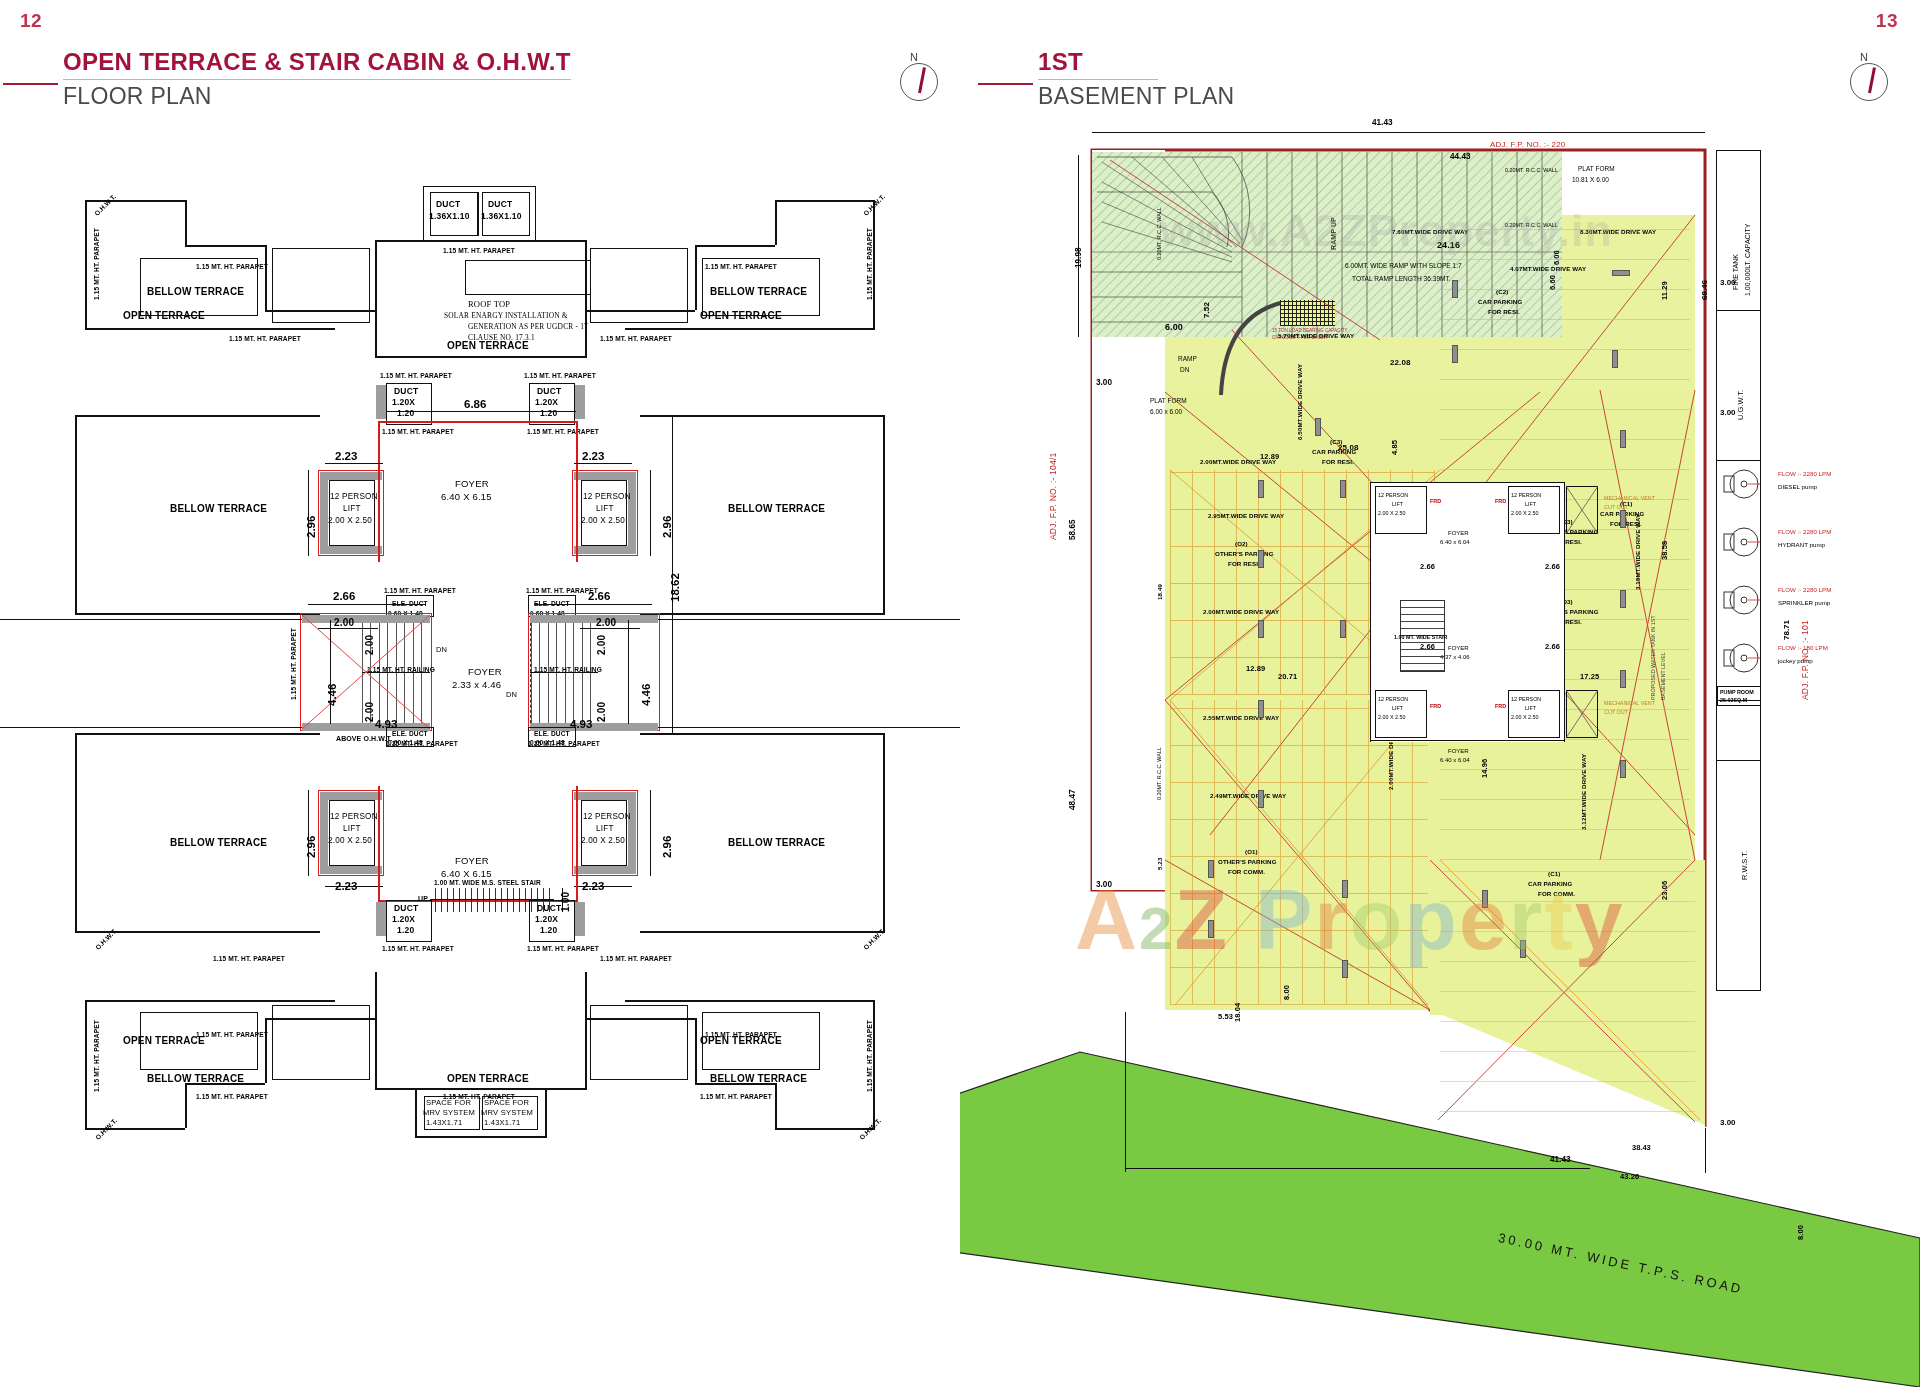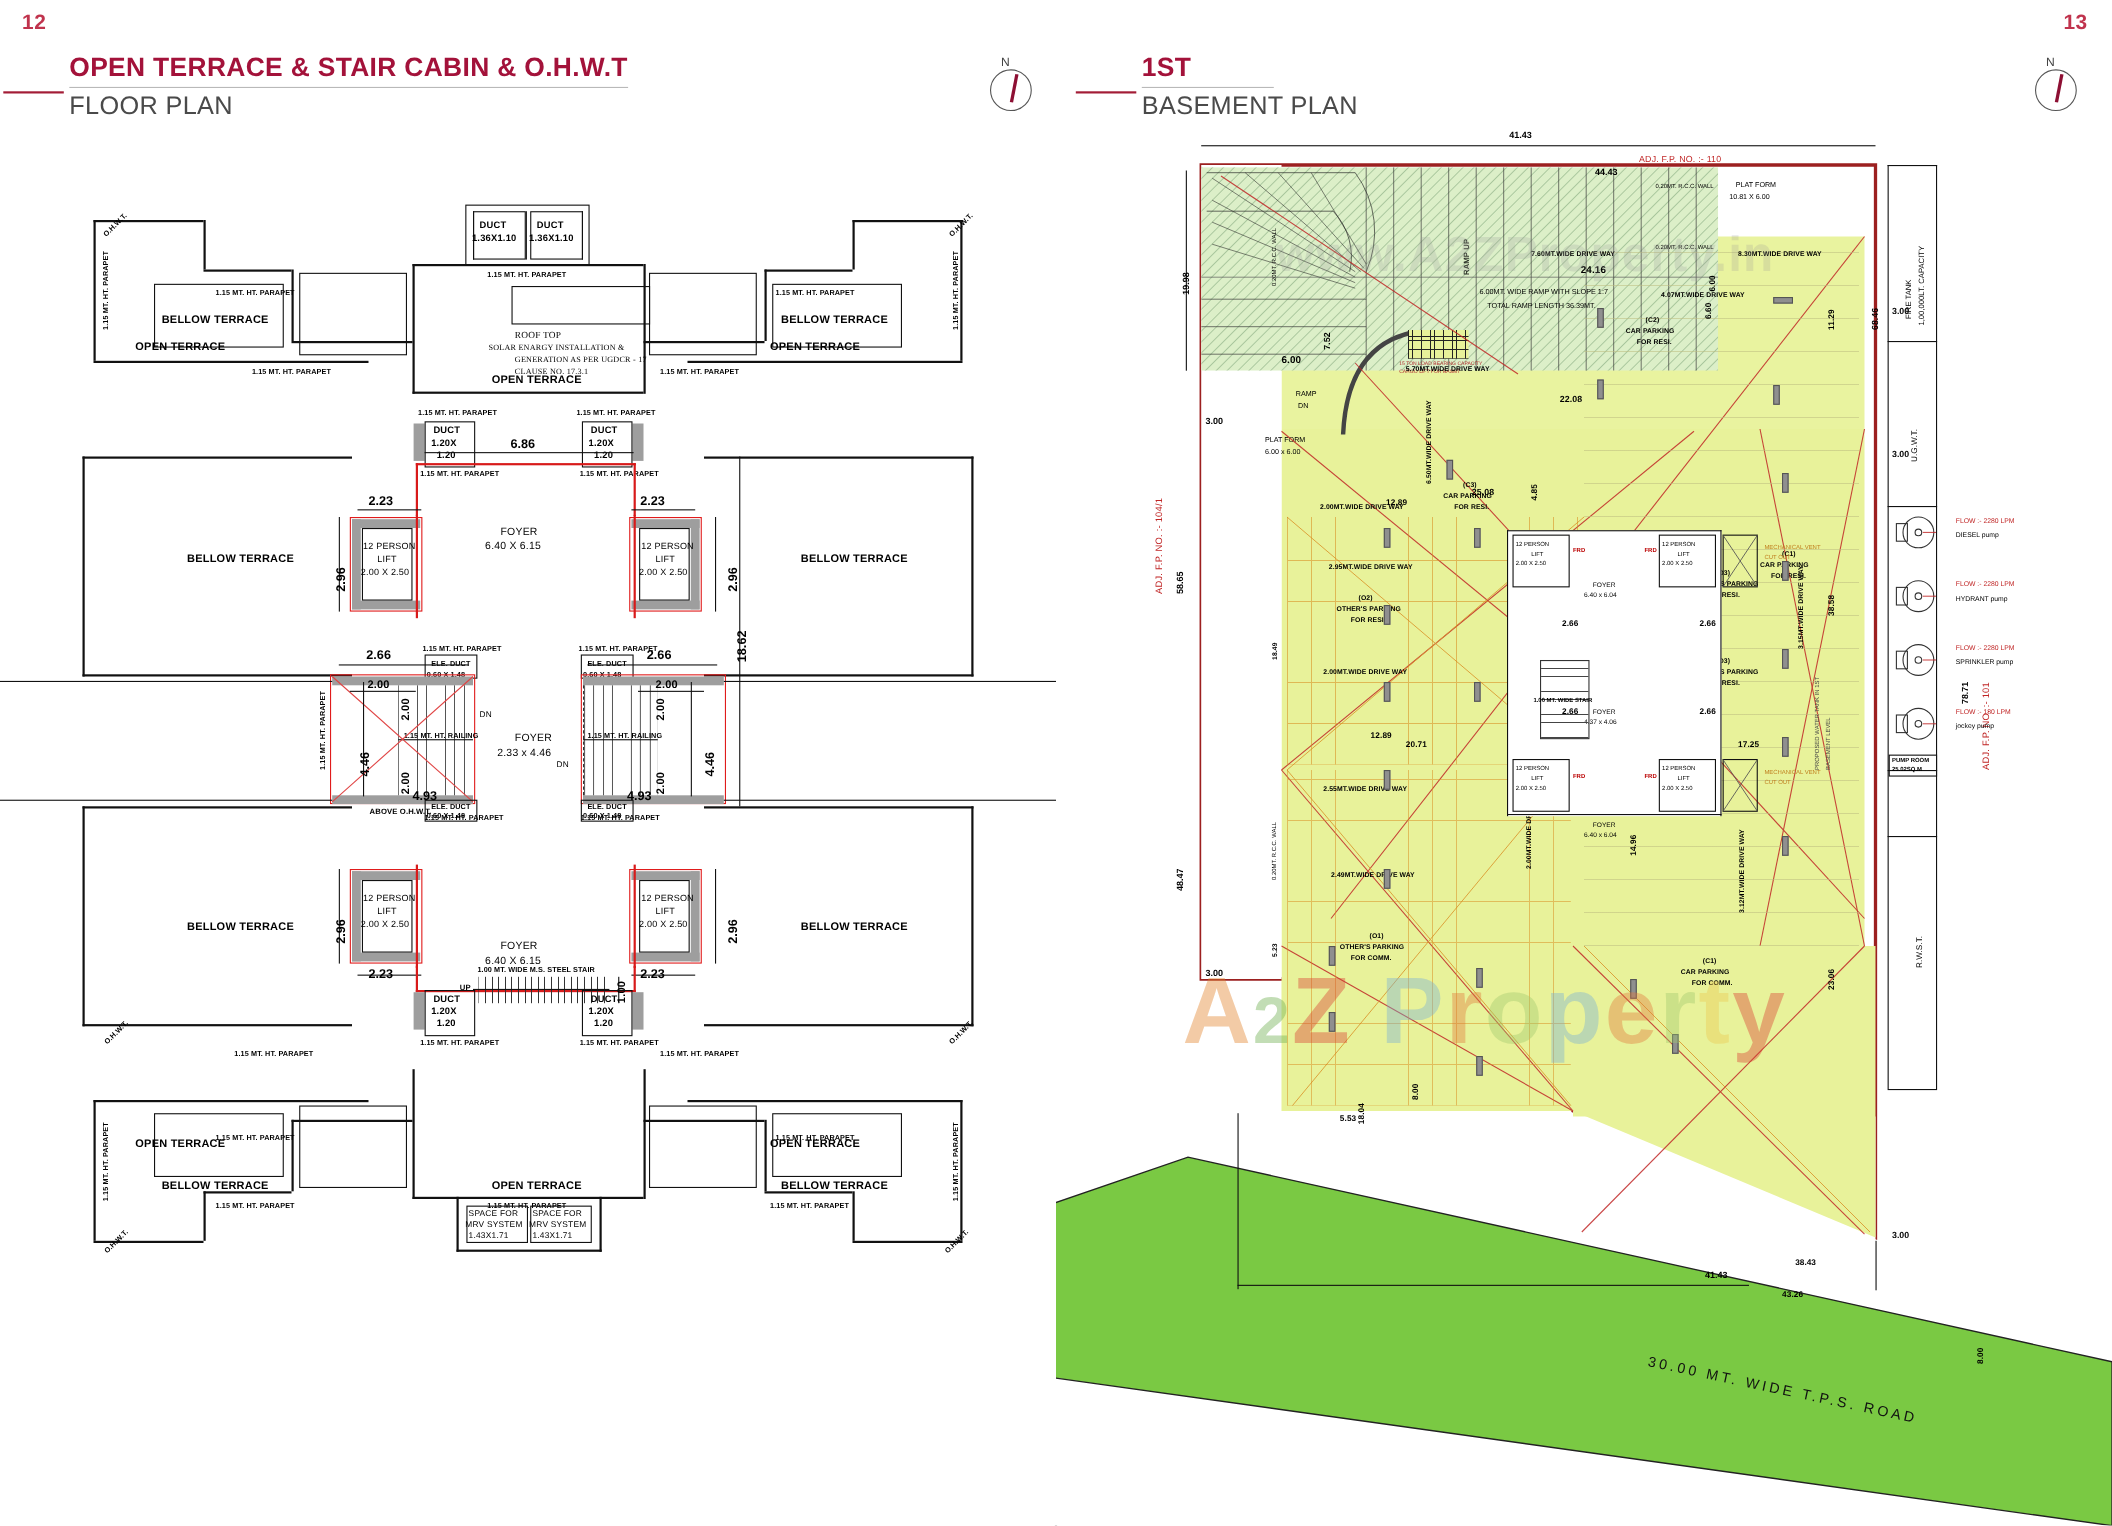--- a/index.html
+++ b/index.html
@@ -683,38 +683,38 @@
     <div class="car" style="left:380px;top:620px;width:6px;height:18px"></div>
     <div class="car" style="left:382px;top:880px;width:6px;height:18px"></div>
     <div class="car" style="left:382px;top:960px;width:6px;height:18px"></div>
     <div class="car" style="left:522px;top:890px;width:6px;height:18px"></div>
     <div class="car" style="left:560px;top:940px;width:6px;height:18px"></div>
     <div class="car" style="left:248px;top:860px;width:6px;height:18px"></div>
     <div class="car" style="left:248px;top:920px;width:6px;height:18px"></div>
 
     <div class="rln" style="left:132px;top:132px;width:613px;height:.8px"></div>
     <div class="rtxn" style="left:412px;top:118px;">41.43</div>
-    <div class="rtxr" style="left:530px;top:140px;">ADJ. F.P. NO. :- 110</div>
+    <div class="rtxr" style="left:530px;top:140px;">ADJ. F.P. NO. :- 220</div>
     <div class="rtxn" style="left:490px;top:152px;">44.43</div>
     <div class="rtxg" style="left:545px;top:167px;">0.20MT. R.C.C. WALL</div>
     <div class="rtxg" style="left:545px;top:222px;">0.20MT. R.C.C. WALL</div>
 
     <div class="rln" style="left:118px;top:155px;width:.8px;height:182px"></div>
     <div class="rtxn rot90" style="left:114px;top:268px;">19.98</div>
     <div class="rtxr rot90" style="left:88px;top:540px;font-size:8.5px;">ADJ. F.P. NO. :- 104/1</div>
     <div class="rtxn rot90" style="left:108px;top:540px;">58.65</div>
     <div class="rtxn rot90" style="left:108px;top:810px;">48.47</div>
     <div class="rtxn" style="left:136px;top:378px;">3.00</div>
     <div class="rtxn" style="left:136px;top:880px;">3.00</div>
     <div class="rtx rot90" style="left:196px;top:600px;">18.49</div>
     <div class="rtx rot90" style="left:196px;top:870px;">5.23</div>
     <div class="rtxg rot90" style="left:196px;top:260px;">0.20MT. R.C.C. WALL</div>
     <div class="rtxg rot90" style="left:196px;top:800px;">0.20MT. R.C.C. WALL</div>
 
-    <div class="rtx" style="left:430px;top:358px;font-size:8px;margin-left:28px;">22.08</div>
+    <div class="rtx" style="left:430px;top:358px;font-size:8px;">22.08</div>
     <div class="rtx" style="left:370px;top:438px;font-size:8px;opacity:0;"></div>
     <div class="rtx" style="left:378px;top:443px;font-size:8px;">25.08</div>
     <div class="rtx" style="left:300px;top:452px;font-size:7.5px;">12.89</div>
     <div class="rtx" style="left:286px;top:664px;font-size:7.5px;">12.89</div>
     <div class="rtx" style="left:318px;top:672px;font-size:7.5px;">20.71</div>
     <div class="rtx" style="left:620px;top:672px;font-size:7.5px;">17.25</div>
     <div class="rtx rot90" style="left:520px;top:778px;font-size:7.5px;">14.96</div>
     <div class="rtx rot90" style="left:588px;top:290px;font-size:7.5px;">6.60</div>
     <div class="rtx rot90" style="left:430px;top:455px;font-size:7.5px;">4.85</div>
     <div class="rtx rot90" style="left:700px;top:300px;font-size:7.5px;">11.29</div>

